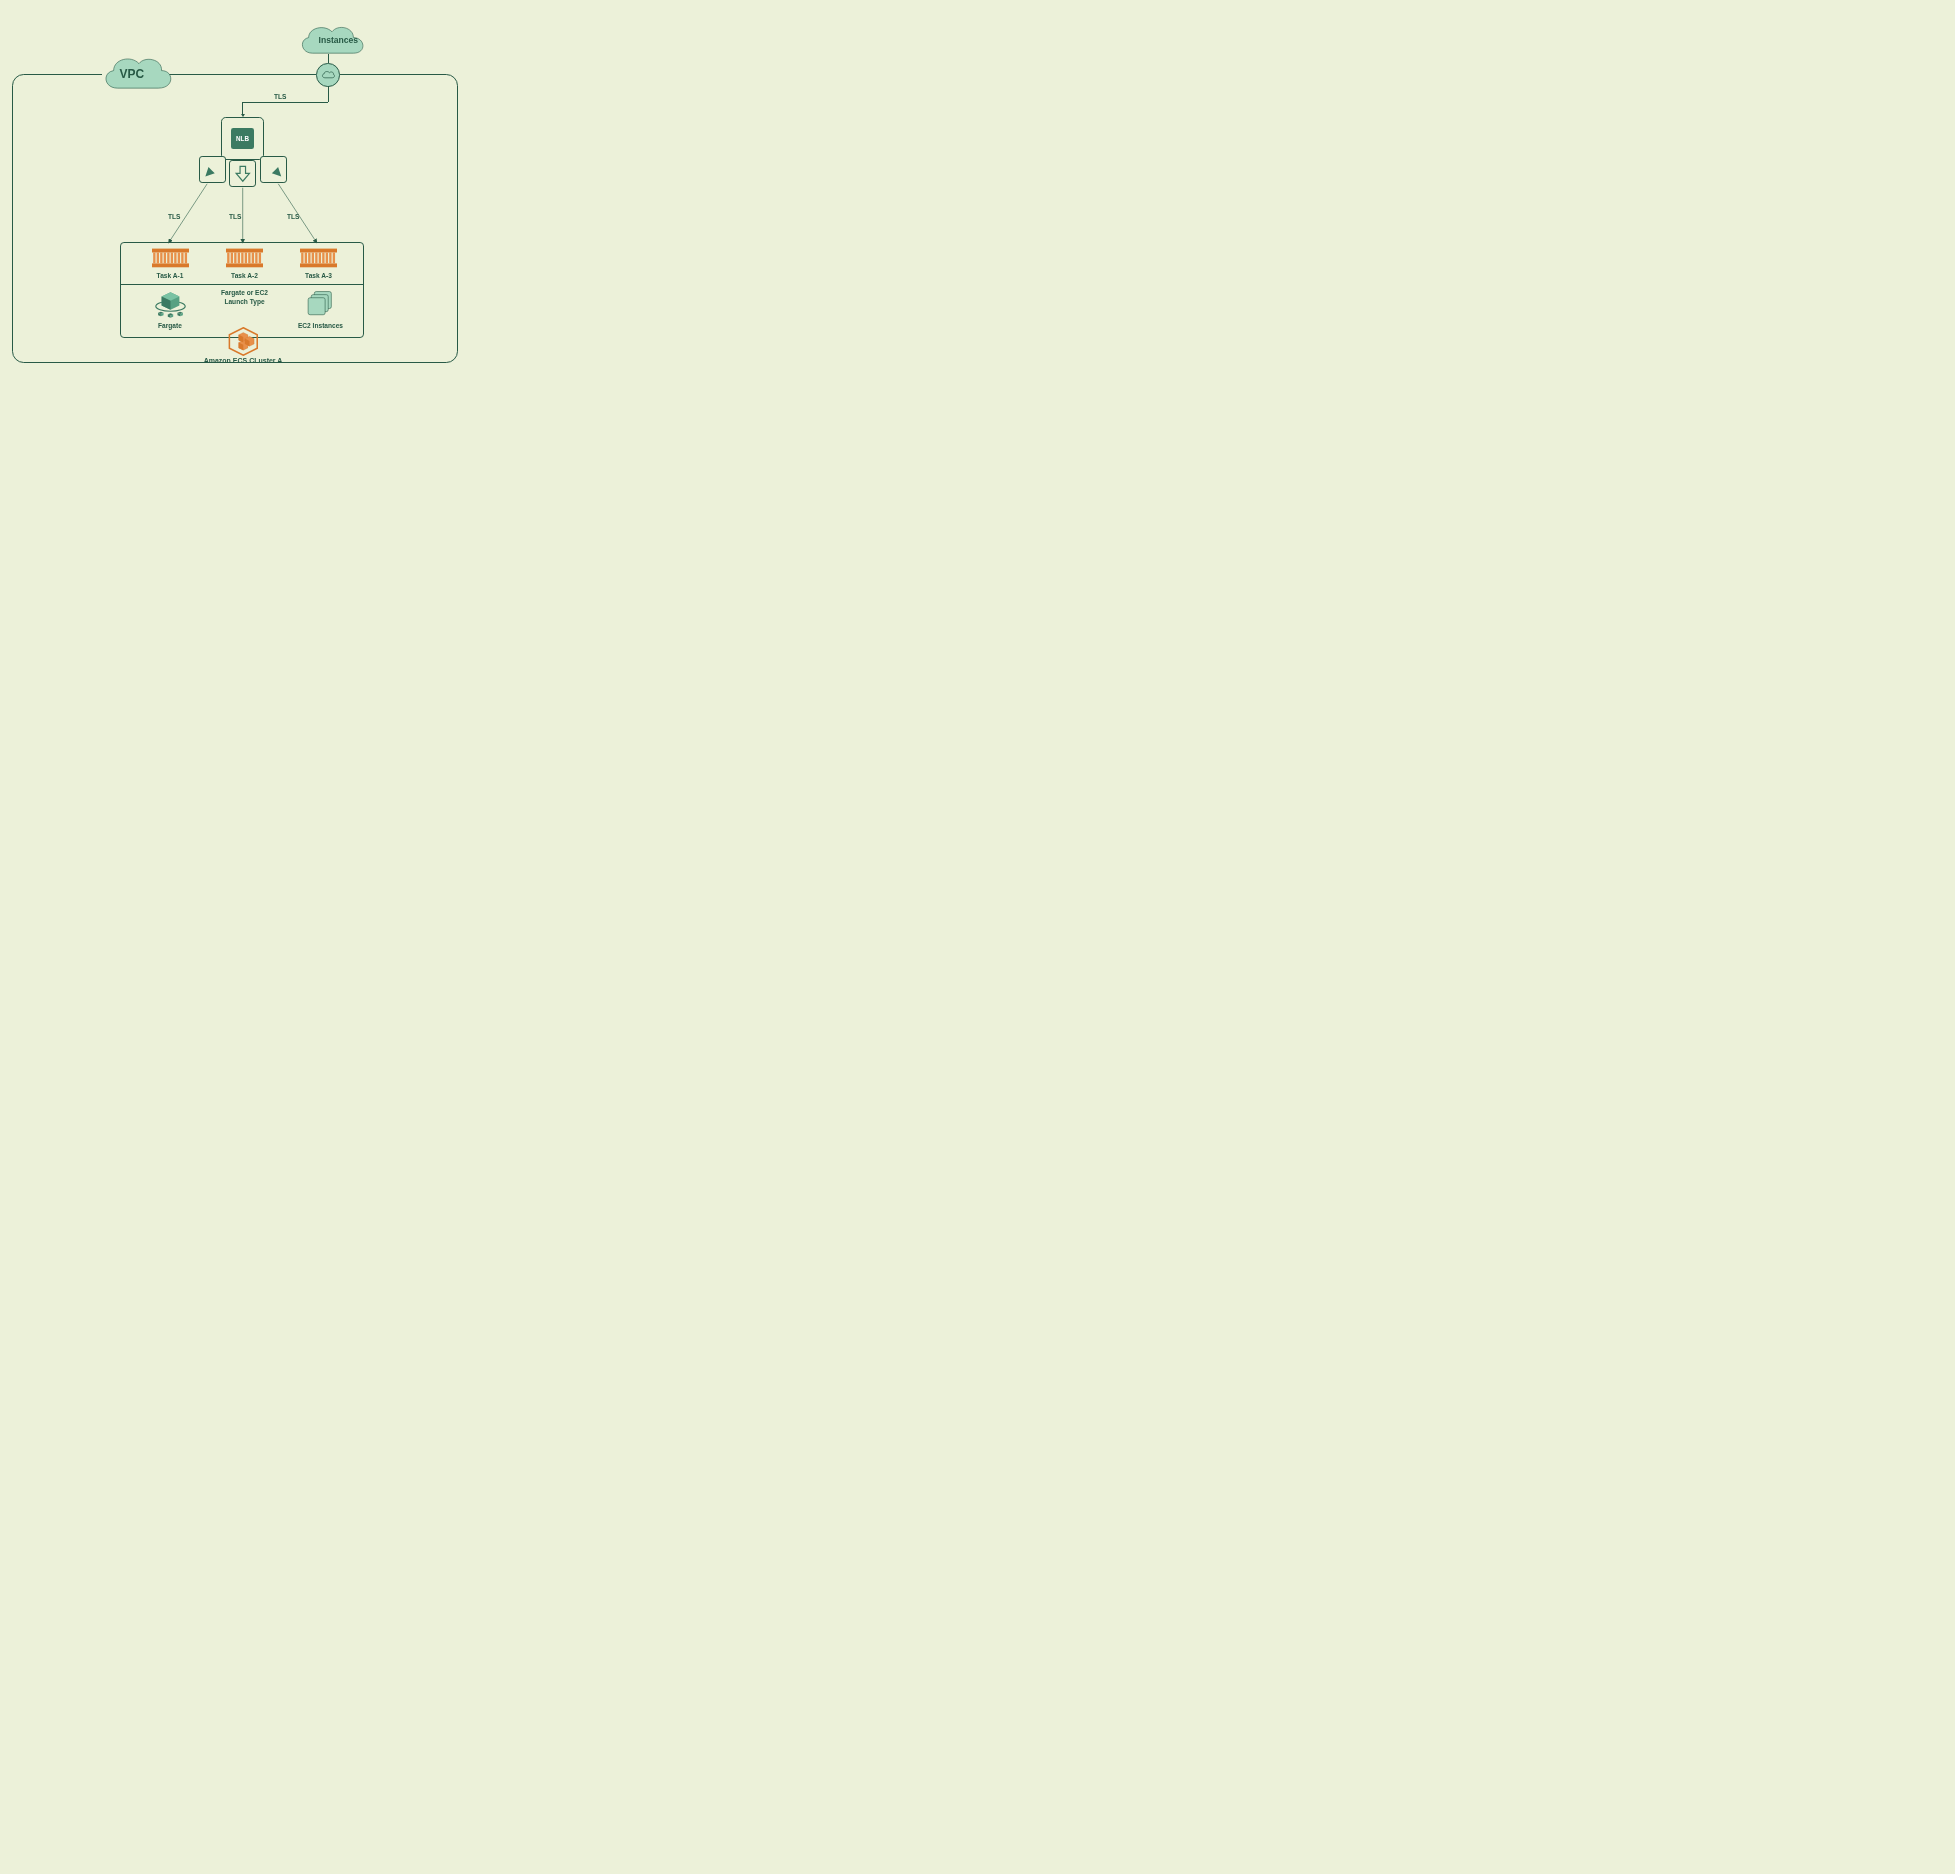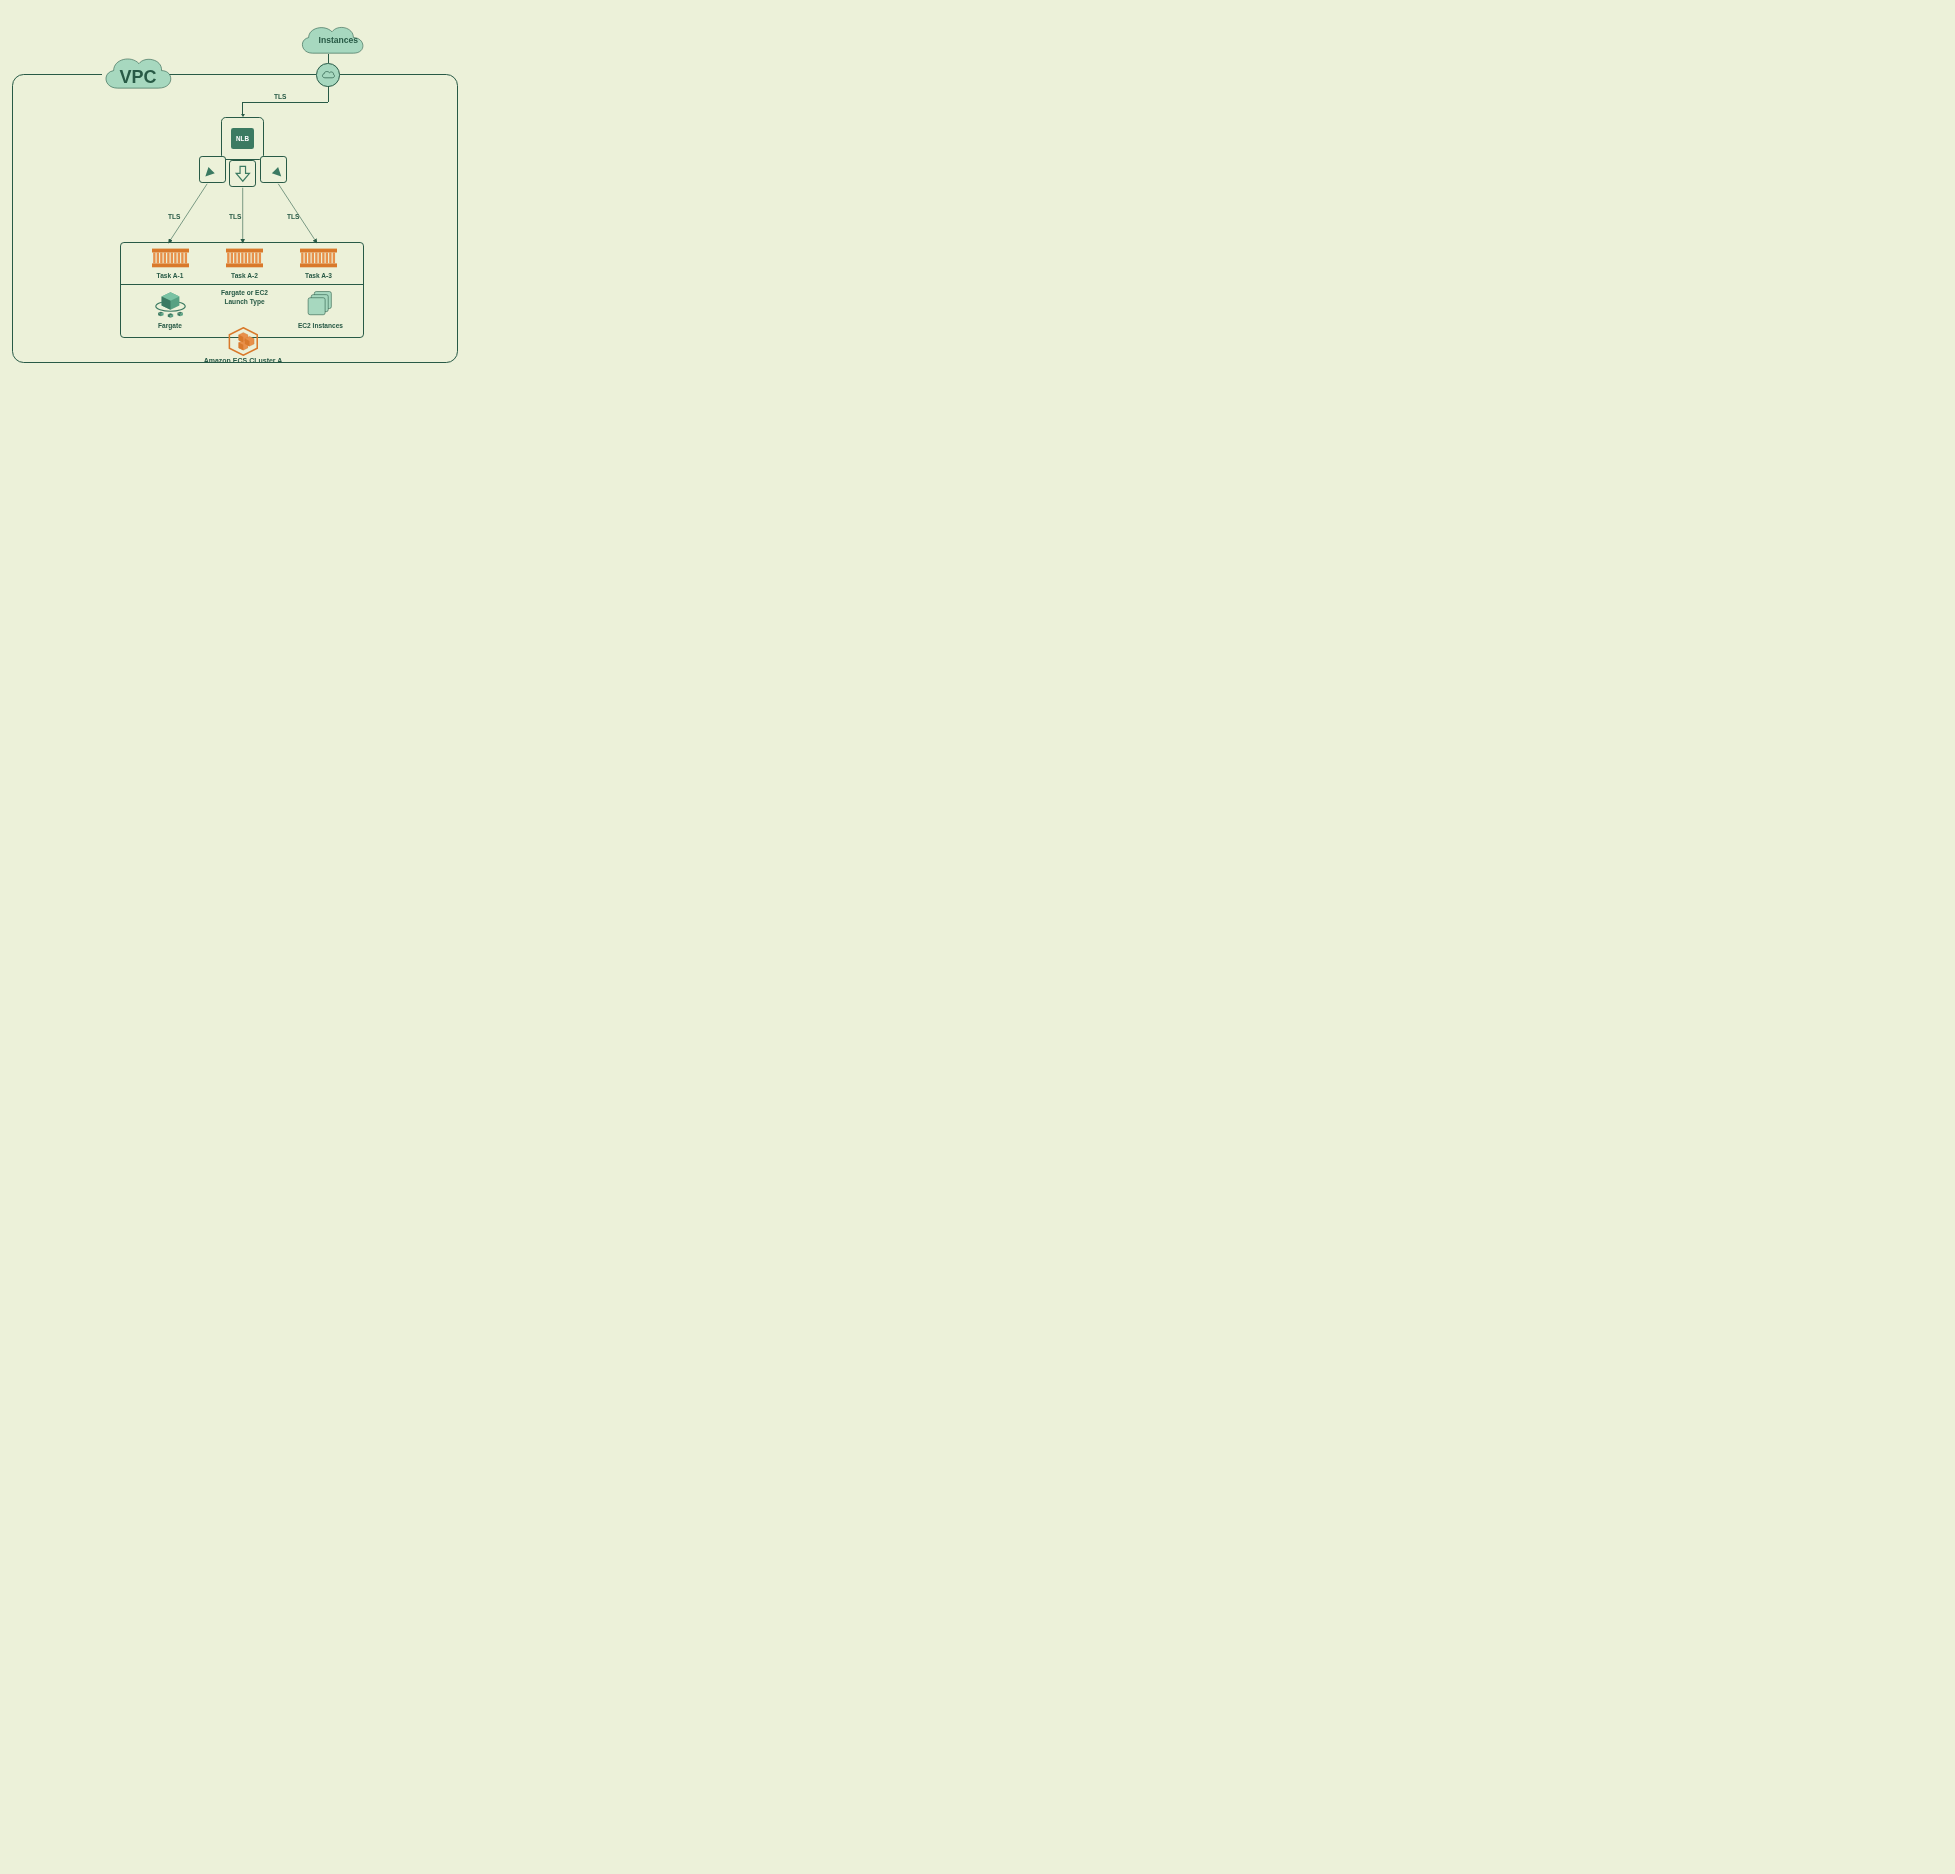--- a/index.html
+++ b/index.html
@@ -26,21 +26,21 @@
     border: 0.6px solid #285a46;
     border-radius: 11.7px;
   }
   
   .internet-cloud { position: absolute; left: 295px; top: 19.6px; }
   .internet-cloud .cloud-label {
     position: absolute; left: 23.5px; top: 15.6px; color:#285a46; font-weight:700; font-size:8.6px;
   }
   .vpc-cloud { position: absolute; left: 100px; top: 51px; }
   .vpc-cloud .cloud-label {
-    position: absolute; left: 19.6px; top: 15.6px; color:#285a46; font-weight:700; font-size:18px;
+    position: absolute; left: 19.6px; top: 15.6px; color:#285a46; font-weight:700; font-size:12px;
   }
   
   .gateway {
     position: absolute; left: 316px; top: 63px; width: 23.5px; height: 23.5px;
     background: #a7d8bf; border:0.6px solid #285a46; border-radius:50%;
     display:flex; align-items:center; justify-content:center;
   }
   
   .line { position:absolute; background:#285a46; }
   .hline { height:0.6px; }

